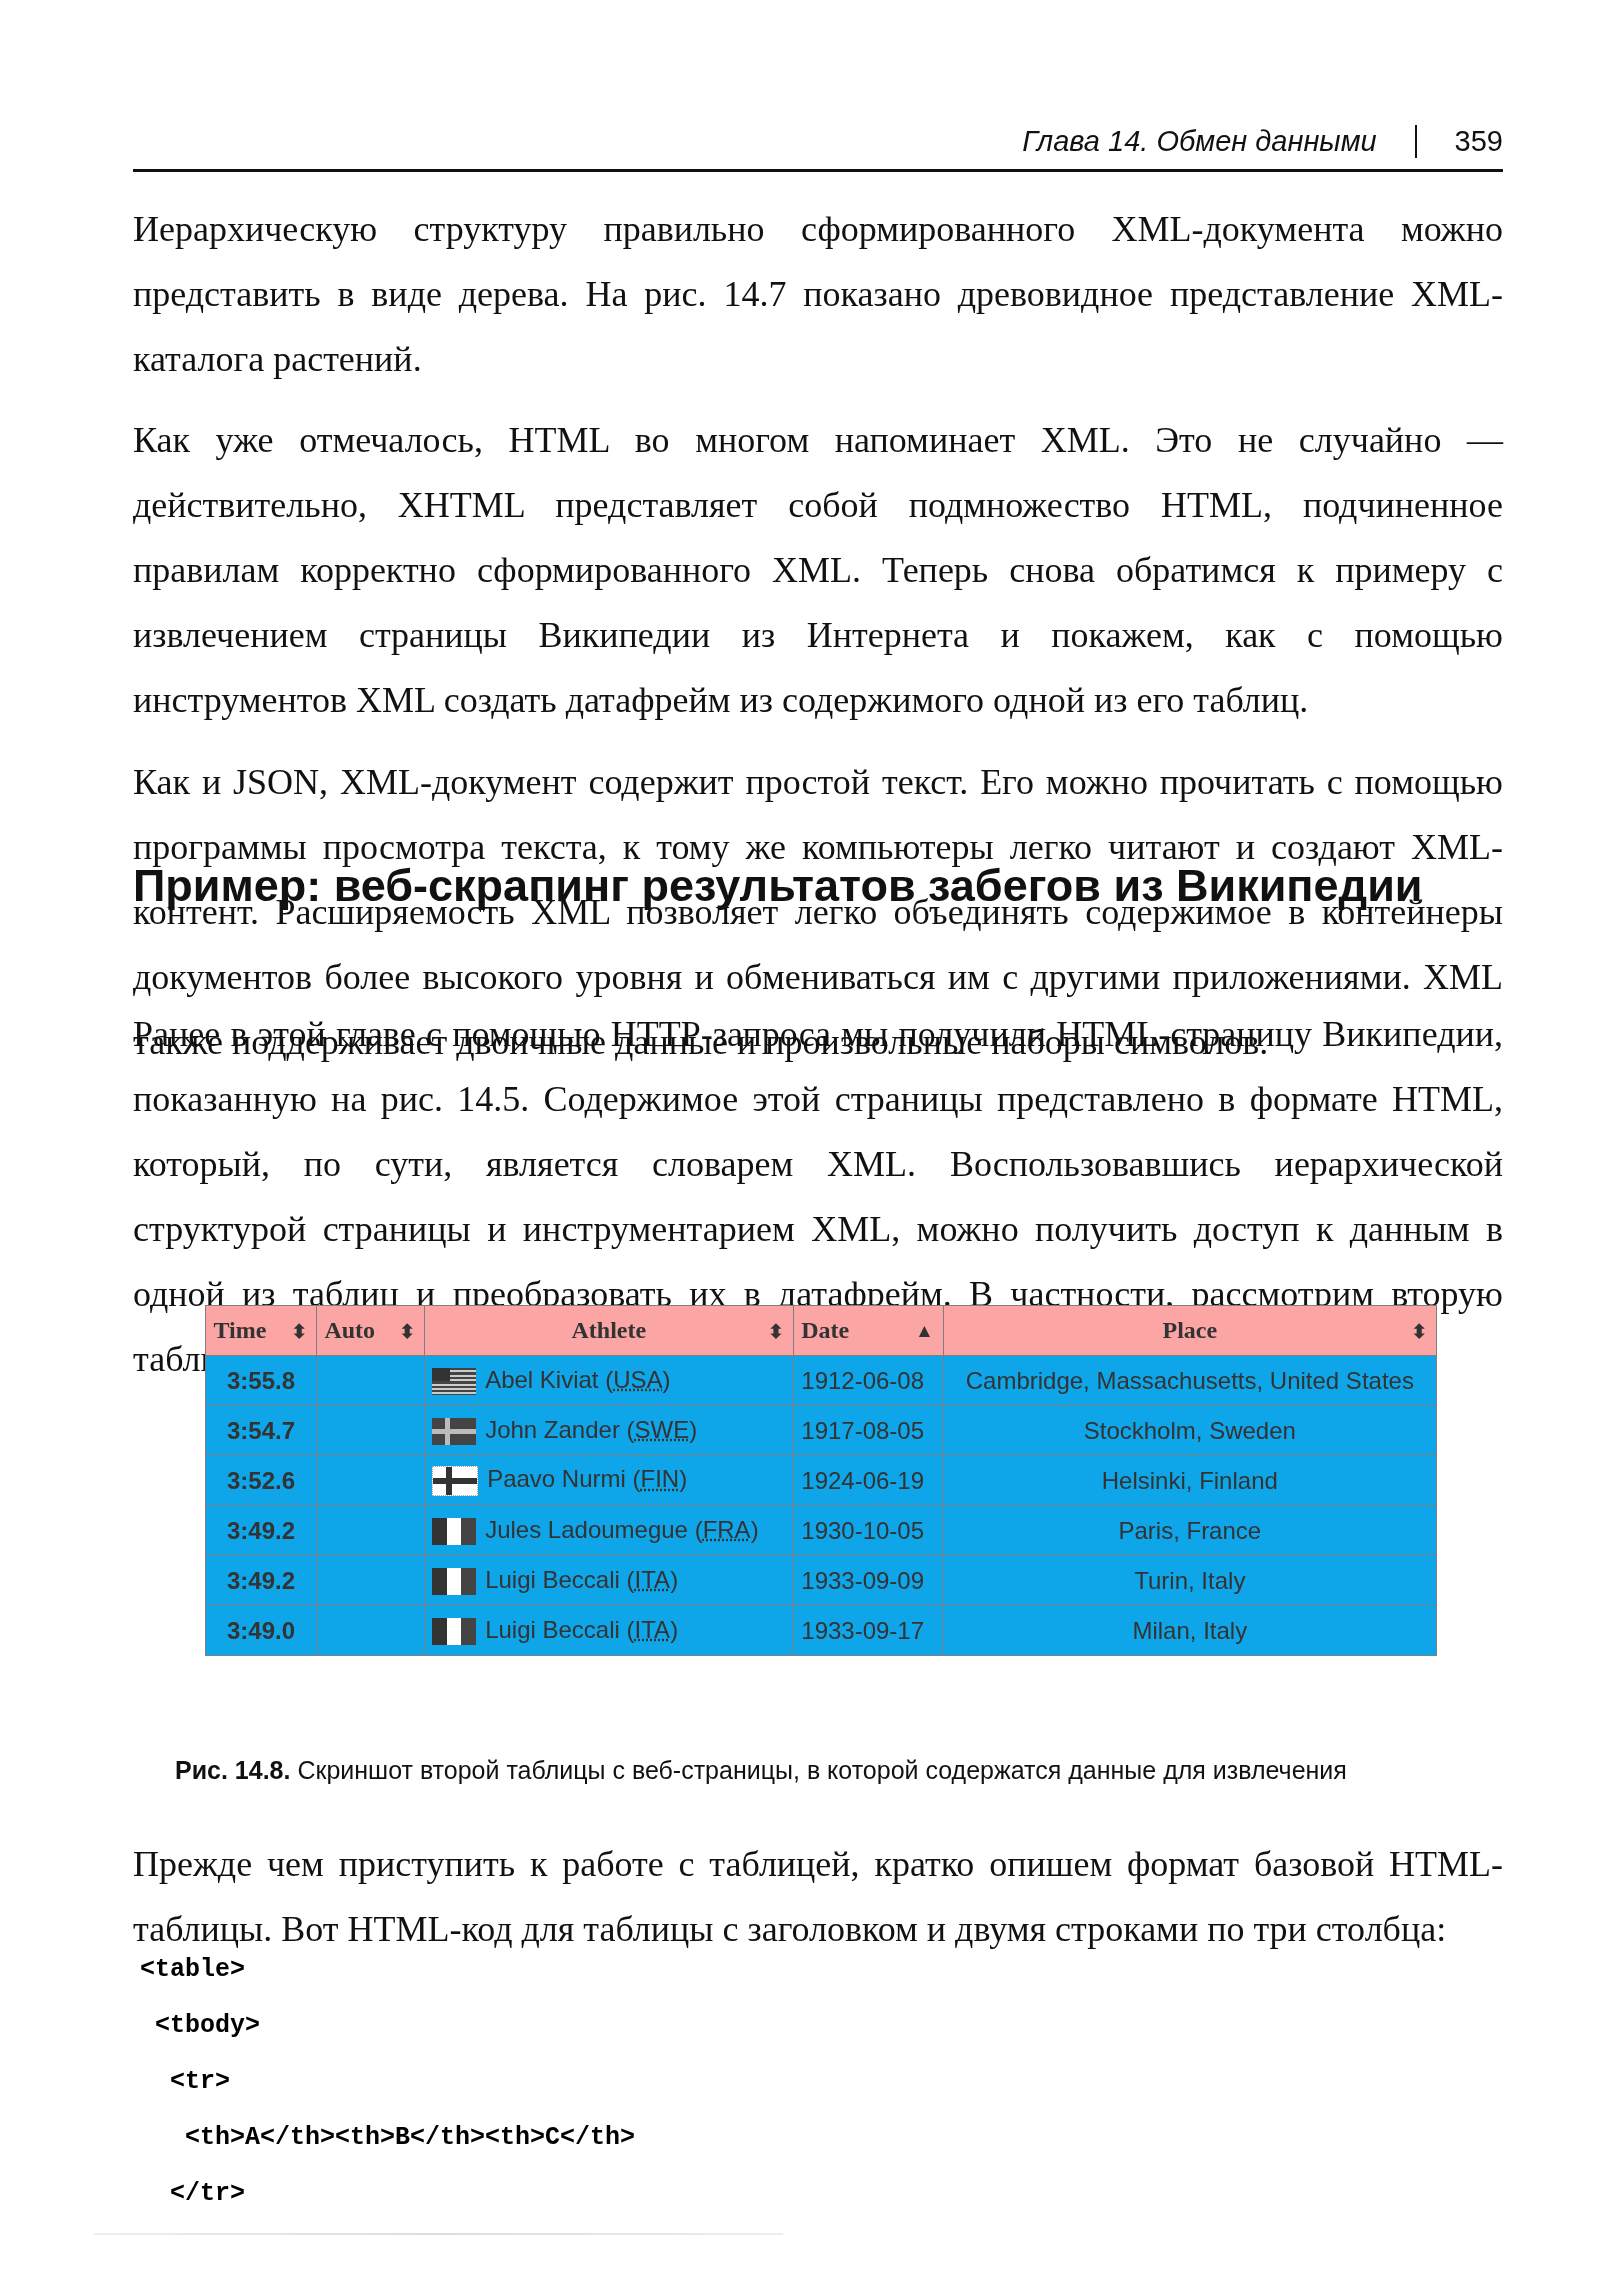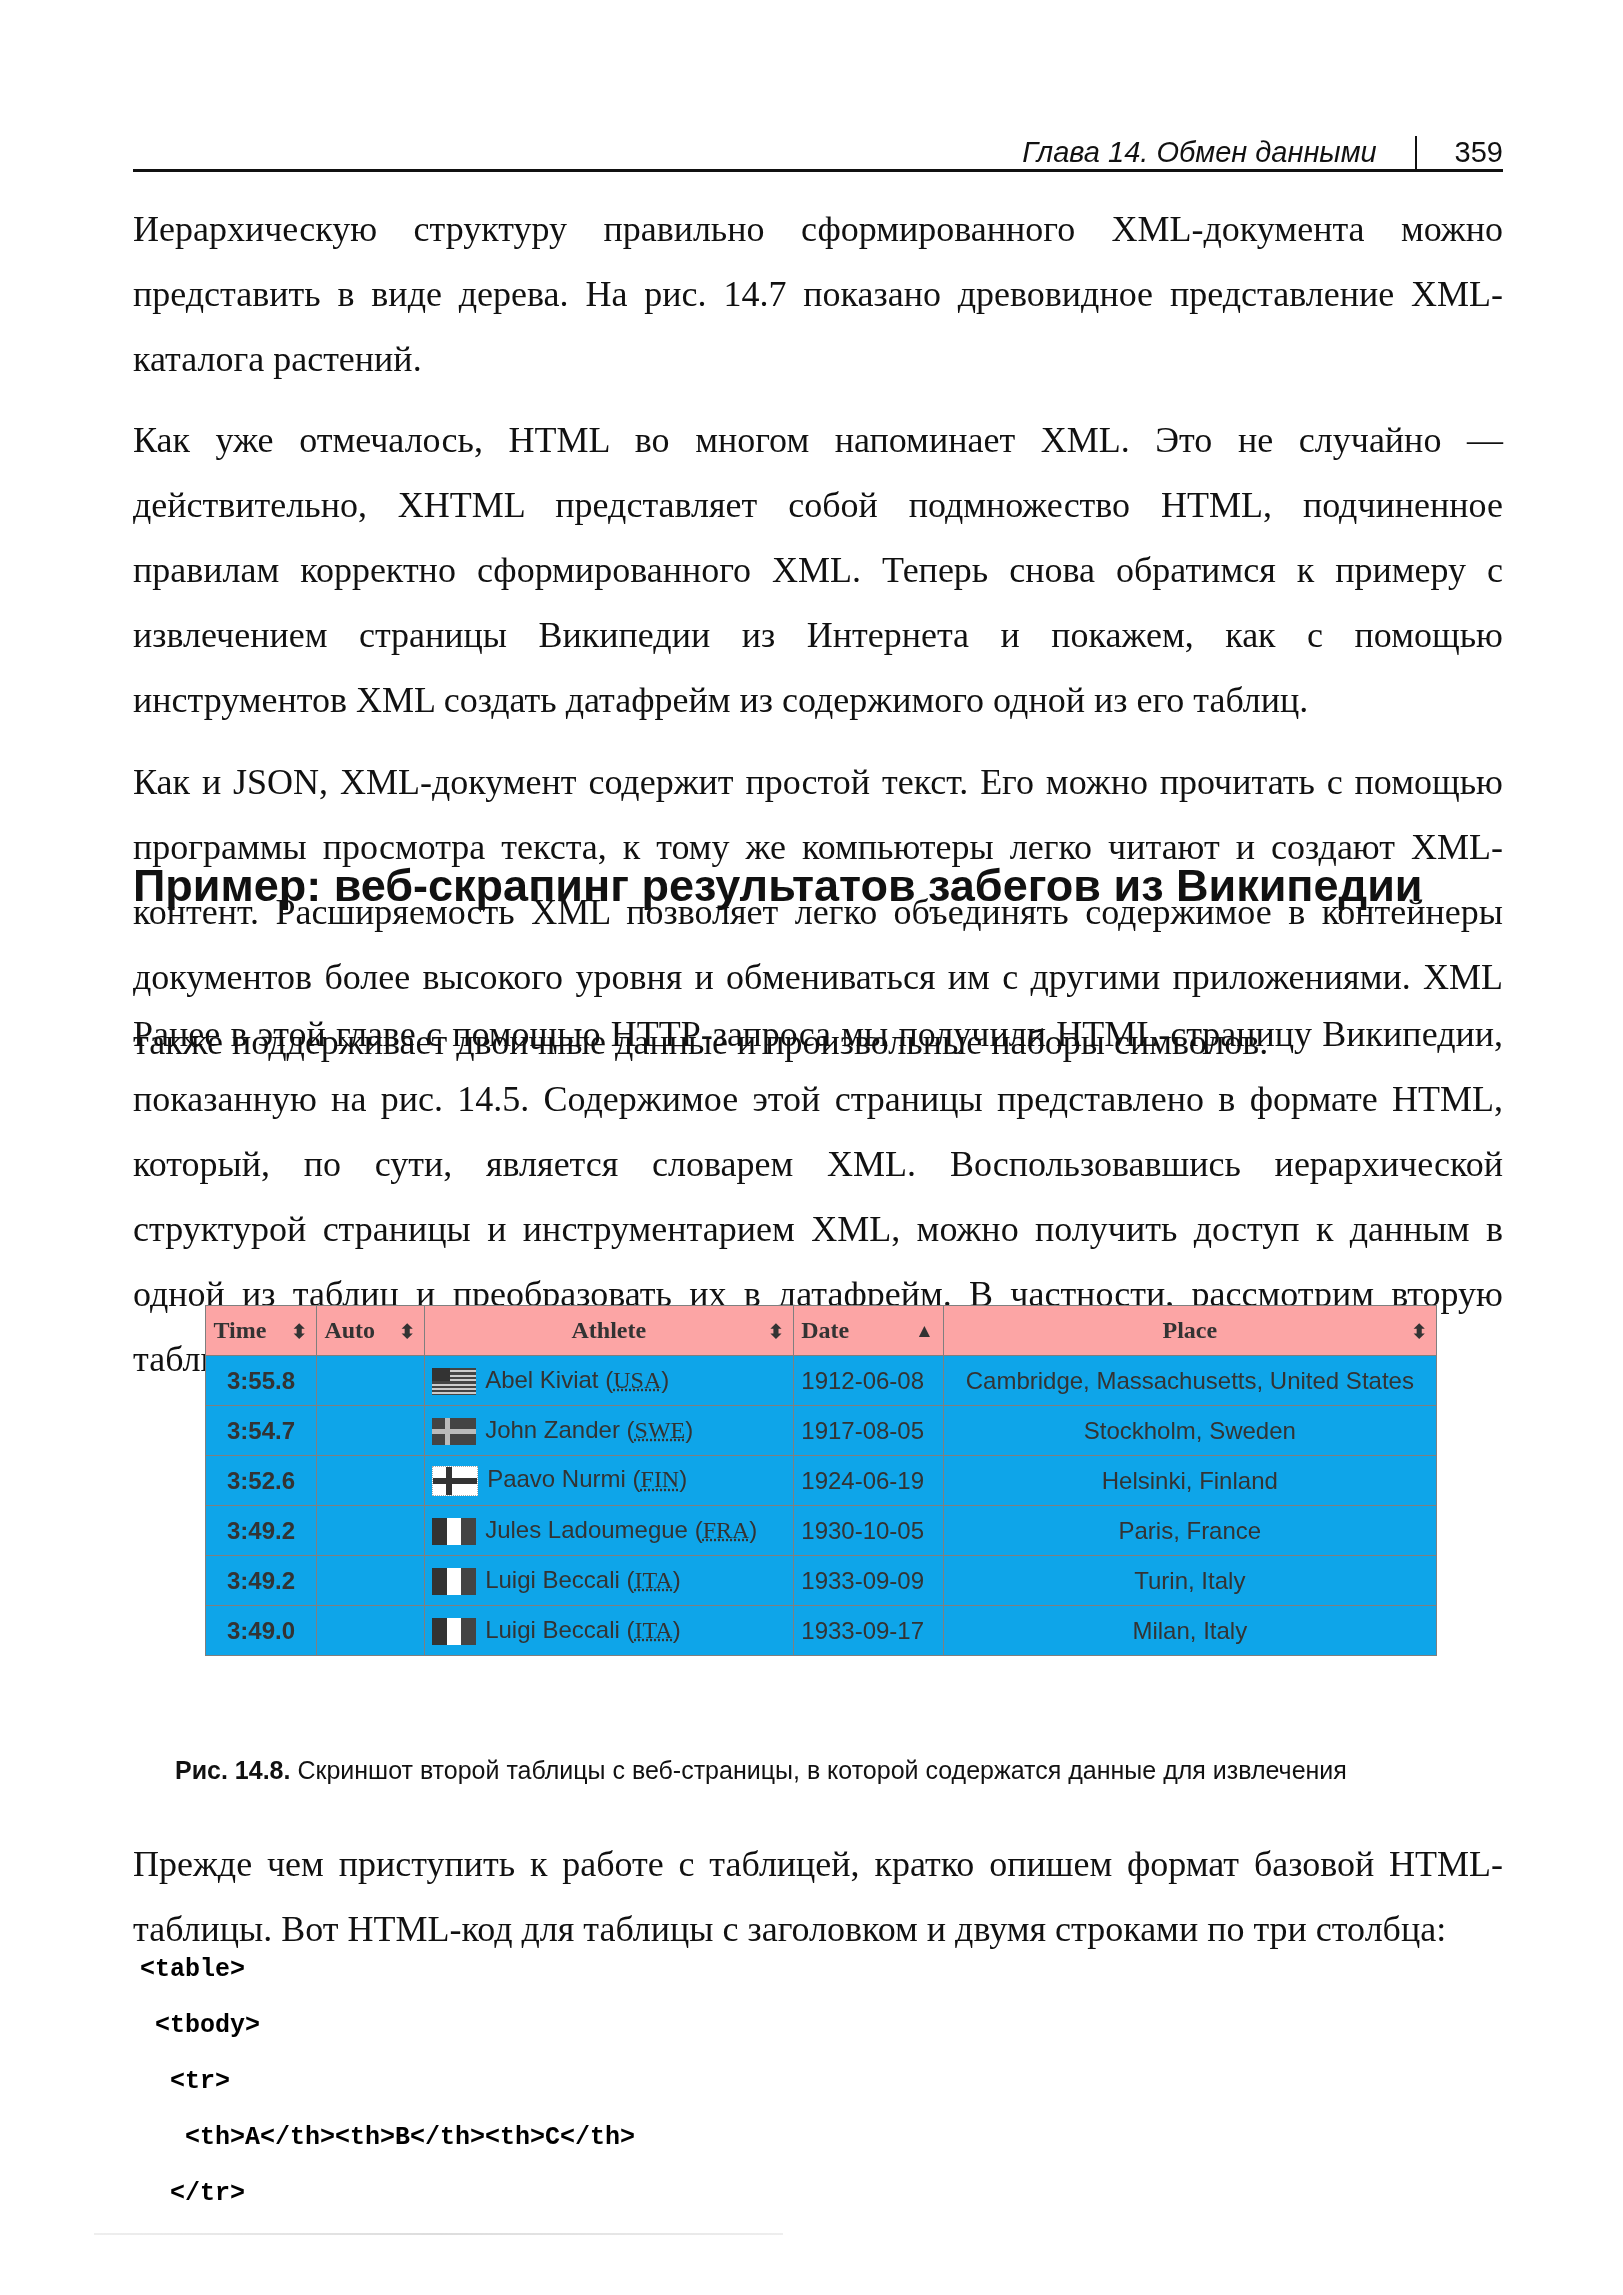--- a/index.html
+++ b/index.html
@@ -1,17 +1,17 @@
 <!DOCTYPE html>
 <html style="font-size:10px"><head>
 <meta charset="utf-8">
 <style>
   html, body { margin:0; padding:0; background:#ffffff; }
   body { width:1623px; height:2295px; position:relative; overflow:hidden; color:#111; }
-  .running-head { position:absolute; left:133px; right:120px; top:125px; height:44px; font-family:"Liberation Sans", sans-serif; font-style:italic; font-size:29px; display:flex; justify-content:flex-end; align-items:flex-end; gap:0; }
+  .running-head { position:absolute; left:133px; right:120px; top:125px; height:44px; font-family:"Liberation Sans", sans-serif; font-style:italic; font-size:29px; display:flex; justify-content:flex-end; align-items:flex-start; gap:0; }
   .running-head .chap { margin-right:38px; }
   .running-head .sep { display:inline-block; width:1.9px; height:33px; background:#111; margin-right:38px; }
   .running-head .pnum { font-style:normal; }
   .rule { position:absolute; left:133px; right:120px; top:169px; height:2.5px; background:#111; }
   .body-text { position:absolute; left:133px; width:1370px; font-family:"Liberation Serif", serif; font-size:36px; line-height:65px; text-align:justify; }
   .body-text p { margin:0 0 16.3px 0; }
   .section-title { position:absolute; left:133px; top:857px; width:1315px; font-family:"Liberation Sans", sans-serif; font-weight:bold; font-size:45px; line-height:58px; margin:0; }
   .wiki-table { position:absolute; left:205px; top:1305px; width:1232px; border-collapse:collapse; font-family:"Liberation Sans", sans-serif; font-size:24px; color:#333; }
   .wiki-table th, .wiki-table td { border:1.9px solid #7f7f7f; height:49px; padding:0 7.5px; }
   .wiki-table th { background:#fca5a5; font-weight:bold; text-align:center; position:relative;font-family:Liberation Serif, serif; }
@@ -26,21 +26,21 @@
   .flag-usa { background:repeating-linear-gradient(to bottom,#444 0 2.5px,#ccc 2.5px 4.4px); }
   .flag-usa::before { content:""; position:absolute; left:0; top:0; width:17.5px; height:13.8px; background:#333; }
   .flag-swe { background:#444; }
   .flag-swe::before { content:""; position:absolute; left:12.5px; top:0; width:5px; height:27.6px; background:#bbb; }
   .flag-swe::after { content:""; position:absolute; left:0; top:11.3px; width:44px; height:5px; background:#bbb; }
   .flag-fin { background:#fff; border:0.6px dotted #aaa; }
   .flag-fin::before { content:""; position:absolute; left:12.5px; top:0; width:6.3px; height:27.6px; background:#333; }
   .flag-fin::after { content:""; position:absolute; left:0; top:10.6px; width:44px; height:6.3px; background:#333; }
   .flag-ger { background:linear-gradient(to bottom,#222 0 33%,#555 33% 66%,#999 66% 100%); }
   .flag-fra, .flag-ita { background:linear-gradient(to right,#333 0 33%,#fff 33% 66%,#444 66% 100%); }
-  .abbr { text-decoration:underline dotted;font-family:Liberation Serif, serif; }
+  .abbr { text-decoration:underline dotted; }
   .caption { position:absolute; left:175px; top:1754px; width:1315px; font-family:"Liberation Sans", sans-serif; font-size:25px; line-height:33px; }
   .caption b { font-weight:bold; }
   .code { position:absolute; left:140px; top:1942px; font-family:"Liberation Mono", monospace; font-size:25px; line-height:56px; white-space:pre; margin:0; color:#000000;font-weight:bold; }
   .bottom-rule { position:absolute; left:94px; width:689px; top:2233px; height:1.9px; background:linear-gradient(to right,#eee,#ddd,#eee); }
 </style>
 </head>
 <body>
 
 <div class="running-head">
   <span class="chap">Глава 14. Обмен данными</span>

